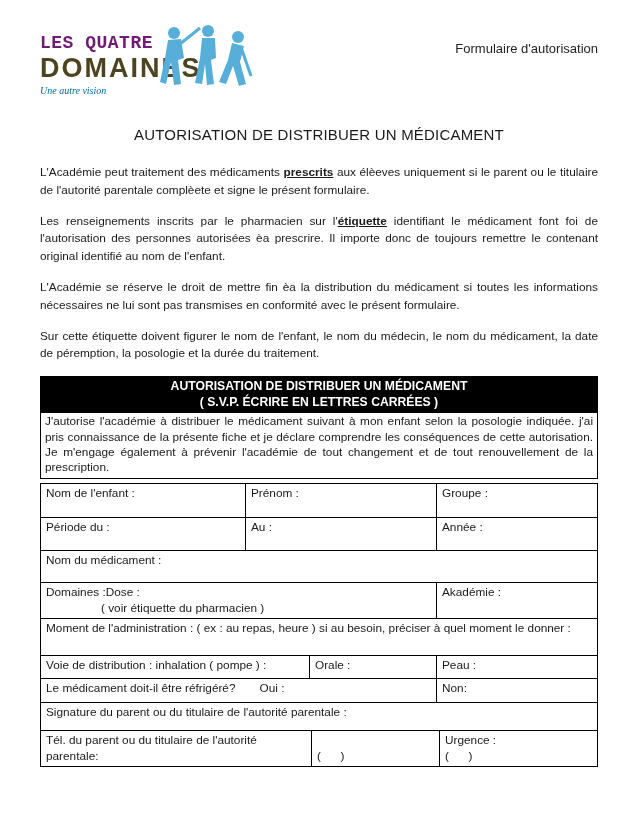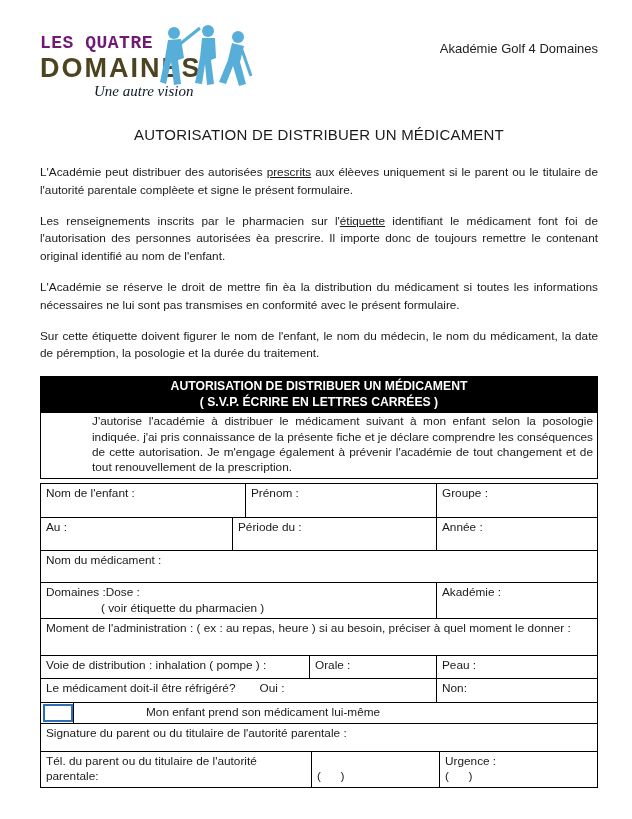--- a/index.html
+++ b/index.html
@@ -7,32 +7,32 @@
     width:632px;height:819px;background:#ffffff;position:relative;
     font-family:"Liberation Sans",sans-serif;color:#1a1a1a;overflow:hidden;
     margin:0 auto;box-sizing:border-box;
   }
   .content{position:absolute;left:40px;top:0;width:558px;}
   
   .hdr{display:flex;justify-content:space-between;padding-top:32px;}
   .logo{position:relative;width:250px;height:76px;}
   .logo-l1{font-weight:bold;font-size:18px;letter-spacing:.5px;color:#701a75;line-height:22px;font-family:Liberation Mono, monospace;}
   .logo-l2{font-weight:bold;font-size:27px;letter-spacing:2px;color:#4d441f;line-height:28px;}
-  .logo-tag{font-family:"Liberation Serif",serif;font-style:italic;font-size:15px;color:#0f172a;margin-left:54px;line-height:18px;}
+  .logo-tag{font-family:"Liberation Serif",serif;font-style:italic;font-size:10px;color:#0369a1;line-height:18px;}
   .golfers{position:absolute;left:118px;top:-8px;}
   .hdr-right{text-align:right;font-size:13px;line-height:21px;padding-top:6px;color:#222;}
   
   .doc-title{text-align:center;font-size:15px;margin-top:18px;letter-spacing:.2px;}
   .paras{margin-top:21px;}
   .paras p{font-size:11.8px;line-height:17.6px;margin:0 0 13.5px;text-align:justify;}
-  .bu{font-weight:normal;text-decoration:underline;}
+  .bu{font-weight:bold;text-decoration:underline;}
   
   .black-bar{background:#000;color:#fff;border:1.5px solid #000;text-align:center;
     font-weight:bold;font-size:12.2px;line-height:16px;padding:1px 0 2px;}
-  .auth-box{border:1.5px solid #000;border-top:none;padding-left:47px;}
+  .auth-box{border:1.5px solid #000;border-top:none;}
   .auth-text{font-size:11.8px;line-height:15.2px;text-align:justify;padding:1px 4px 3px;}
   .ftable{border:1.5px solid #000;margin-top:4px;}
   .frow{display:flex;border-top:1.5px solid #000;box-sizing:border-box;align-items:stretch;}
   .frow:first-child{border-top:none;}
   .fcell{border-left:1.5px solid #000;padding:2px 5px;font-size:11.8px;line-height:15.5px;box-sizing:border-box;}
   .fcell:first-child{border-left:none;}
   .col{display:flex;flex-direction:column;}
   .pre{white-space:pre;}
   .cbx{width:30px;border:2px solid #2f6db6;margin:1px 0 1px 2px;box-sizing:border-box;}
 </style>
@@ -54,28 +54,28 @@
             <line x1="22" y1="20" x2="42" y2="4" stroke="#57aed8" stroke-width="3"></line>
             <circle cx="50" cy="7" r="6"></circle>
             <path d="M44 14 L57 14 L58 34 L53 36 L56 60 L49 61 L47 40 L44 60 L37 59 L42 34 Z"></path>
             <circle cx="80" cy="13" r="6"></circle>
             <path d="M74 19 L86 22 L82 38 L88 60 L81 62 L75 42 L68 60 L61 58 L70 36 Z"></path>
             <line x1="84" y1="26" x2="93" y2="52" stroke="#57aed8" stroke-width="3"></line>
           </g>
         </svg>
       </div>
       <div class="hdr-right">
-        <div>Akadémie Golf 4 Domaines</div>
+        <div>Formulaire d'autorisation</div>
       </div>
     </div>
 
     <div class="doc-title">AUTORISATION DE DISTRIBUER UN MÉDICAMENT</div>
 
     <div class="paras">
-      <p><span>L'Académie peut distribuer des autorisées </span><span class="bu">prescrits</span><span> aux élèeves uniquement si le parent ou le titulaire de l'autorité parentale complèete et signe le présent formulaire.</span></p>
+      <p><span>L'Académie peut traitement des médicaments </span><span class="bu">prescrits</span><span> aux élèeves uniquement si le parent ou le titulaire de l'autorité parentale complèete et signe le présent formulaire.</span></p>
       <p><span>Les renseignements inscrits par le pharmacien sur l'</span><span class="bu">étiquette</span><span> identifiant le médicament font foi de l'autorisation des personnes autorisées èa prescrire.  Il importe donc de toujours remettre le contenant original identifié au nom de l'enfant.</span></p>
       <p>L'Académie se réserve le droit de mettre fin èa la distribution du médicament si toutes les informations nécessaires ne lui sont pas transmises en conformité avec le présent formulaire.</p>
       <p>Sur cette étiquette doivent figurer le nom de l'enfant, le nom du médecin, le nom du médicament, la date de péremption, la posologie et la durée du traitement.</p>
     </div>
 
     <div class="black-bar">
       <div>AUTORISATION DE DISTRIBUER UN MÉDICAMENT</div>
       <div>( S.V.P. ÉCRIRE EN LETTRES CARRÉES )</div>
     </div>
 
@@ -85,22 +85,22 @@
 
     <div class="ftable">
 
       <div class="frow" style="min-height:33px">
         <div class="fcell" style="width:204px">Nom de l'enfant :</div>
         <div class="fcell" style="width:191px">Prénom :</div>
         <div class="fcell" style="flex:1">Groupe :</div>
       </div>
 
       <div class="frow" style="min-height:33px">
+        <div class="fcell" style="width:204px">Période du :</div>
         <div class="fcell" style="width:191px">Au :</div>
-        <div class="fcell" style="width:204px">Période du :</div>
         <div class="fcell" style="flex:1">Année :</div>
       </div>
 
       <div class="frow" style="min-height:32px">
         <div class="fcell" style="flex:1">Nom du médicament :</div>
       </div>
 
       <div class="frow" style="min-height:33px">
         <div class="fcell" style="width:395px">
           <div><span>Domaines :</span><span style="">Dose :</span></div>
@@ -121,24 +121,20 @@
 
       <div class="frow" style="min-height:24px">
         <div class="fcell" style="width:395px;display:flex">
           <span>Le médicament doit-il être réfrigéré?</span>
           <span style="margin-left:24px">Oui :</span>
         </div>
         <div class="fcell" style="flex:1">Non:</div>
       </div>
 
 
-      <div class="frow" style="min-height:18px">
-        <div class="cbx"></div>
-        <div class="fcell" style="flex:1;border-left:1.5px solid #000;padding-left:72px">Mon enfant prend son médicament lui-même</div>
-      </div>
 
       <div class="frow" style="min-height:28px">
         <div class="fcell" style="flex:1">Signature du parent ou du titulaire de l'autorité parentale :</div>
       </div>
 
       <div class="frow" style="min-height:34px">
         <div class="fcell" style="width:270px">
           <div>Tél. du parent ou du titulaire de l'autorité</div>
           <div>parentale:</div>
         </div>

